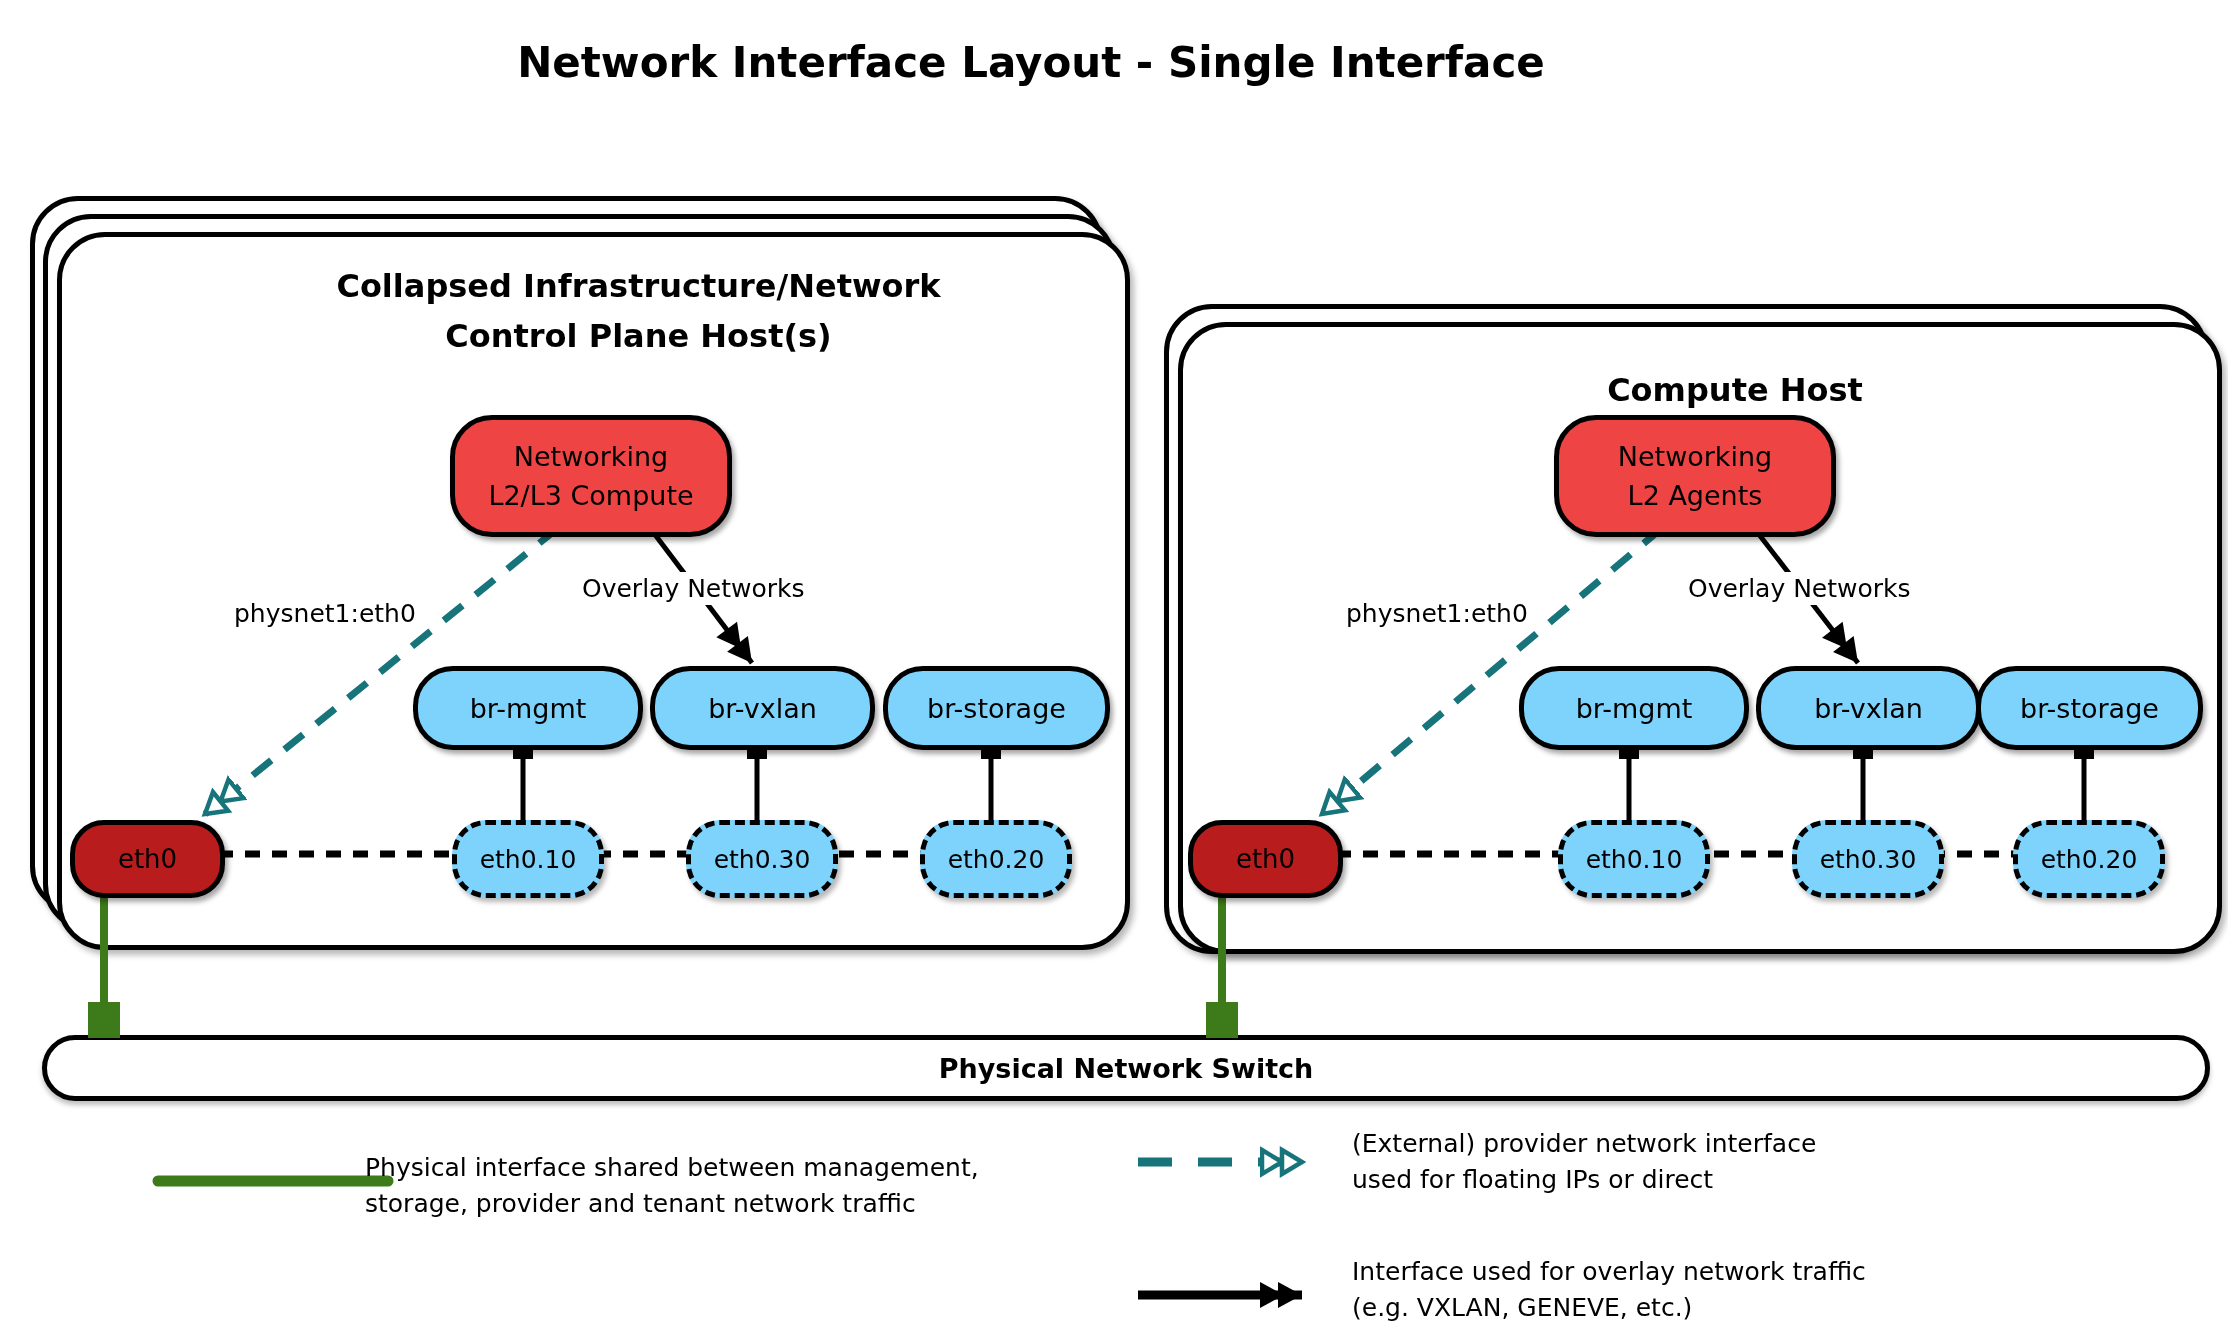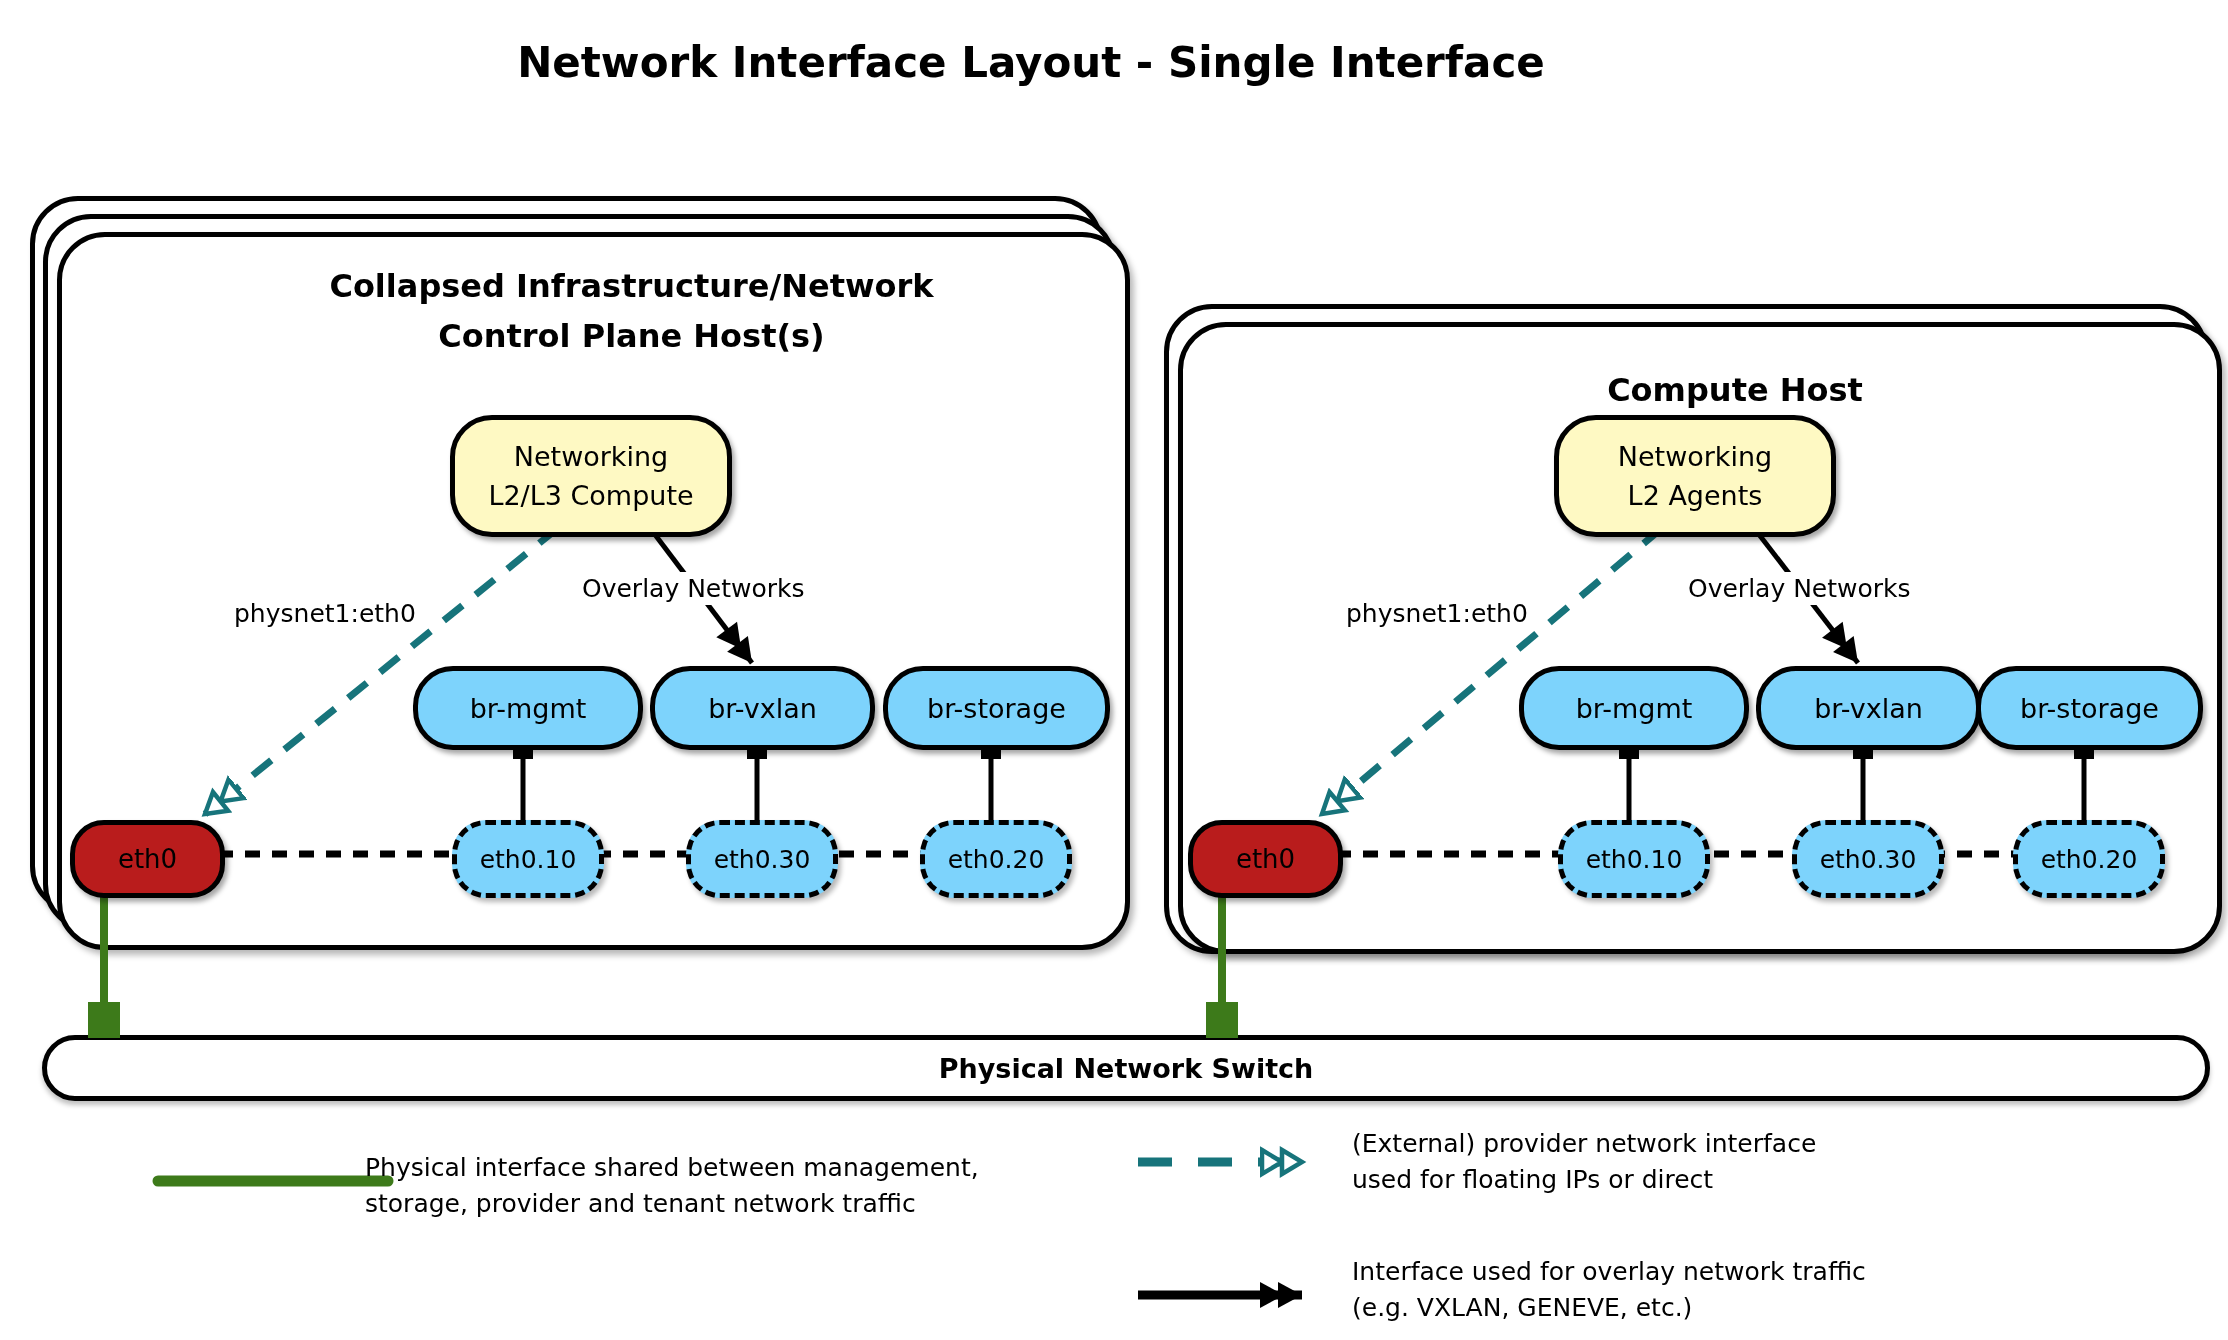--- a/index.html
+++ b/index.html
@@ -15,25 +15,25 @@
   .L-b2{left:30px;top:196px;width:1063px;height:708px;}
   .L-b1{left:43px;top:214px;width:1063px;height:708px;}
   .L-f {left:57px;top:232px;width:1063px;height:708px;}
   .R-b1{left:1164px;top:304px;width:1034px;height:640px;}
   .R-f {left:1178px;top:322px;width:1034px;height:622px;}
 
   .wires{position:absolute;left:0;top:0;z-index:2;}
 
   .host-title{position:absolute;z-index:3;text-align:center;font-weight:bold;
     font-size:32px;line-height:1.55;}
-  .ht-left{left:62px;width:1063px;top:262px;padding-left:38px;}
+  .ht-left{left:69px;width:1063px;top:262px;padding-left:38px;}
   .ht-right{left:1178px;width:1034px;top:366px;padding-left:40px;}
 
   .agent{position:absolute;z-index:3;display:flex;flex-direction:column;align-items:center;
-    justify-content:center;background:#fef9c3;border:5px solid #000;border-radius:42px;
+    justify-content:center;background:#ef4444;border:5px solid #000;border-radius:42px;
     font-size:27px;line-height:1.45;box-shadow:3px 4px 5px rgba(0,0,0,0.35);}
   .ag-left{left:450px;top:415px;width:272px;height:112px;}
   .ag-right{left:1554px;top:415px;width:272px;height:112px;}
 
   .edge-label{position:absolute;z-index:3;background:#fff;font-size:25px;
     padding:2px 6px;white-space:nowrap;}
   .el-phys-l{left:228px;top:597px;}
   .el-over-l{left:576px;top:572px;}
   .el-phys-r{left:1340px;top:597px;}
   .el-over-r{left:1682px;top:572px;}

